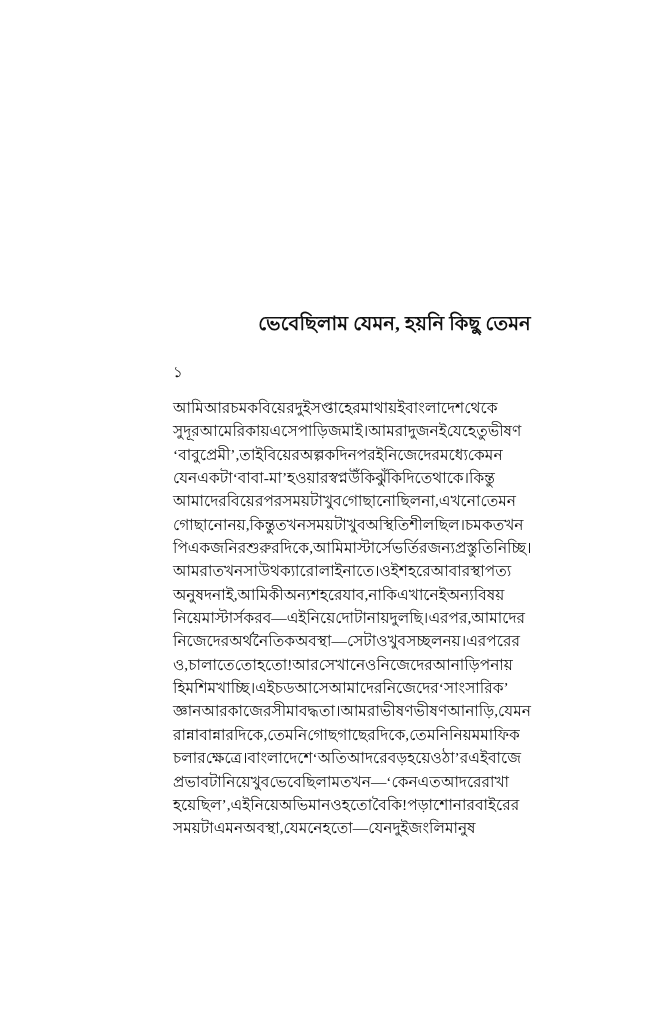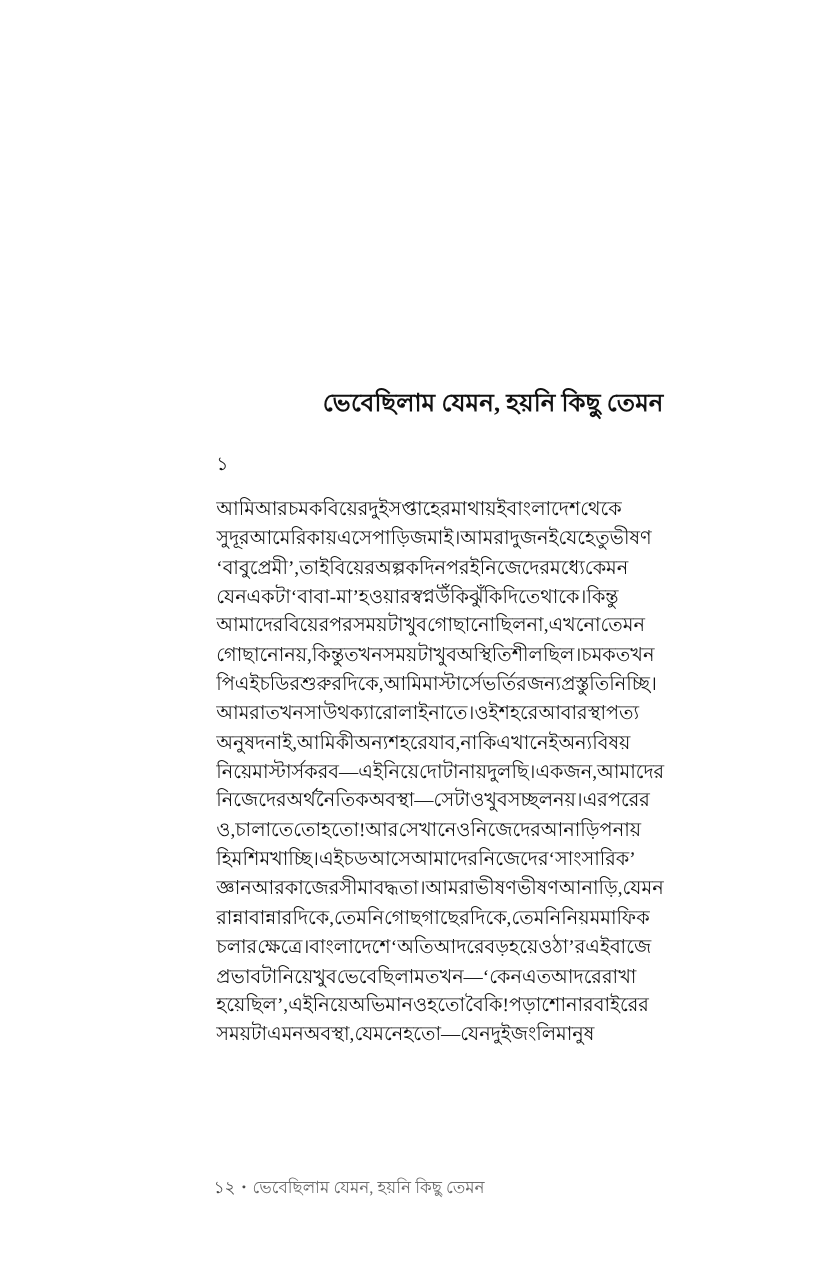--- a/index.html
+++ b/index.html
@@ -169,21 +169,21 @@
         <span class="w">কিন্তু</span>
         <span class="w">তখন</span>
         <span class="w">সময়টা</span>
         <span class="w">খুব</span>
         <span class="w">অস্থিতিশীল</span>
         <span class="w">ছিল।</span>
         <span class="w">চমক</span>
         <span class="w">তখন</span>
       </div>
       <div class="body-line justify">
-        <span class="w">পিএইচডির</span>
+        <span class="w">পিএকজনির</span>
         <span class="w">শুরুর</span>
         <span class="w">দিকে,</span>
         <span class="w">আমি</span>
         <span class="w">মাস্টার্সে</span>
         <span class="w">ভর্তির</span>
         <span class="w">জন্য</span>
         <span class="w">প্রস্তুতি</span>
         <span class="w">নিচ্ছি।</span>
       </div>
       <div class="body-line justify">
@@ -210,21 +210,21 @@
         <span class="w">বিষয়</span>
       </div>
       <div class="body-line justify">
         <span class="w">নিয়ে</span>
         <span class="w">মাস্টার্স</span>
         <span class="w">করব—</span>
         <span class="w">এই</span>
         <span class="w">নিয়ে</span>
         <span class="w">দোটানায়</span>
         <span class="w">দুলছি।</span>
-        <span class="w">একজন,</span>
+        <span class="w">এরপর,</span>
         <span class="w">আমাদের</span>
       </div>
       <div class="body-line justify">
         <span class="w">নিজেদের</span>
         <span class="w">অর্থনৈতিক</span>
         <span class="w">অবস্থা—</span>
         <span class="w">সেটাও</span>
         <span class="w">খুব</span>
         <span class="w">সচ্ছল</span>
         <span class="w">নয়।</span>
@@ -309,17 +309,14 @@
         <span class="w">যে</span>
         <span class="w">মনে</span>
         <span class="w">হতো—</span>
         <span class="w">যেন</span>
         <span class="w">দুই</span>
         <span class="w">জংলি</span>
         <span class="w">মানুষ</span>
       </div>
     </div>
 
-  <div class="running-foot">
-    <span class="folio">১২</span><span class="foot-bullet">•</span><span class="foot-title">ভেবেছিলাম যেমন, হয়নি কিছু তেমন</span>
-  </div>
 
 </div>
 
 </body></html>

